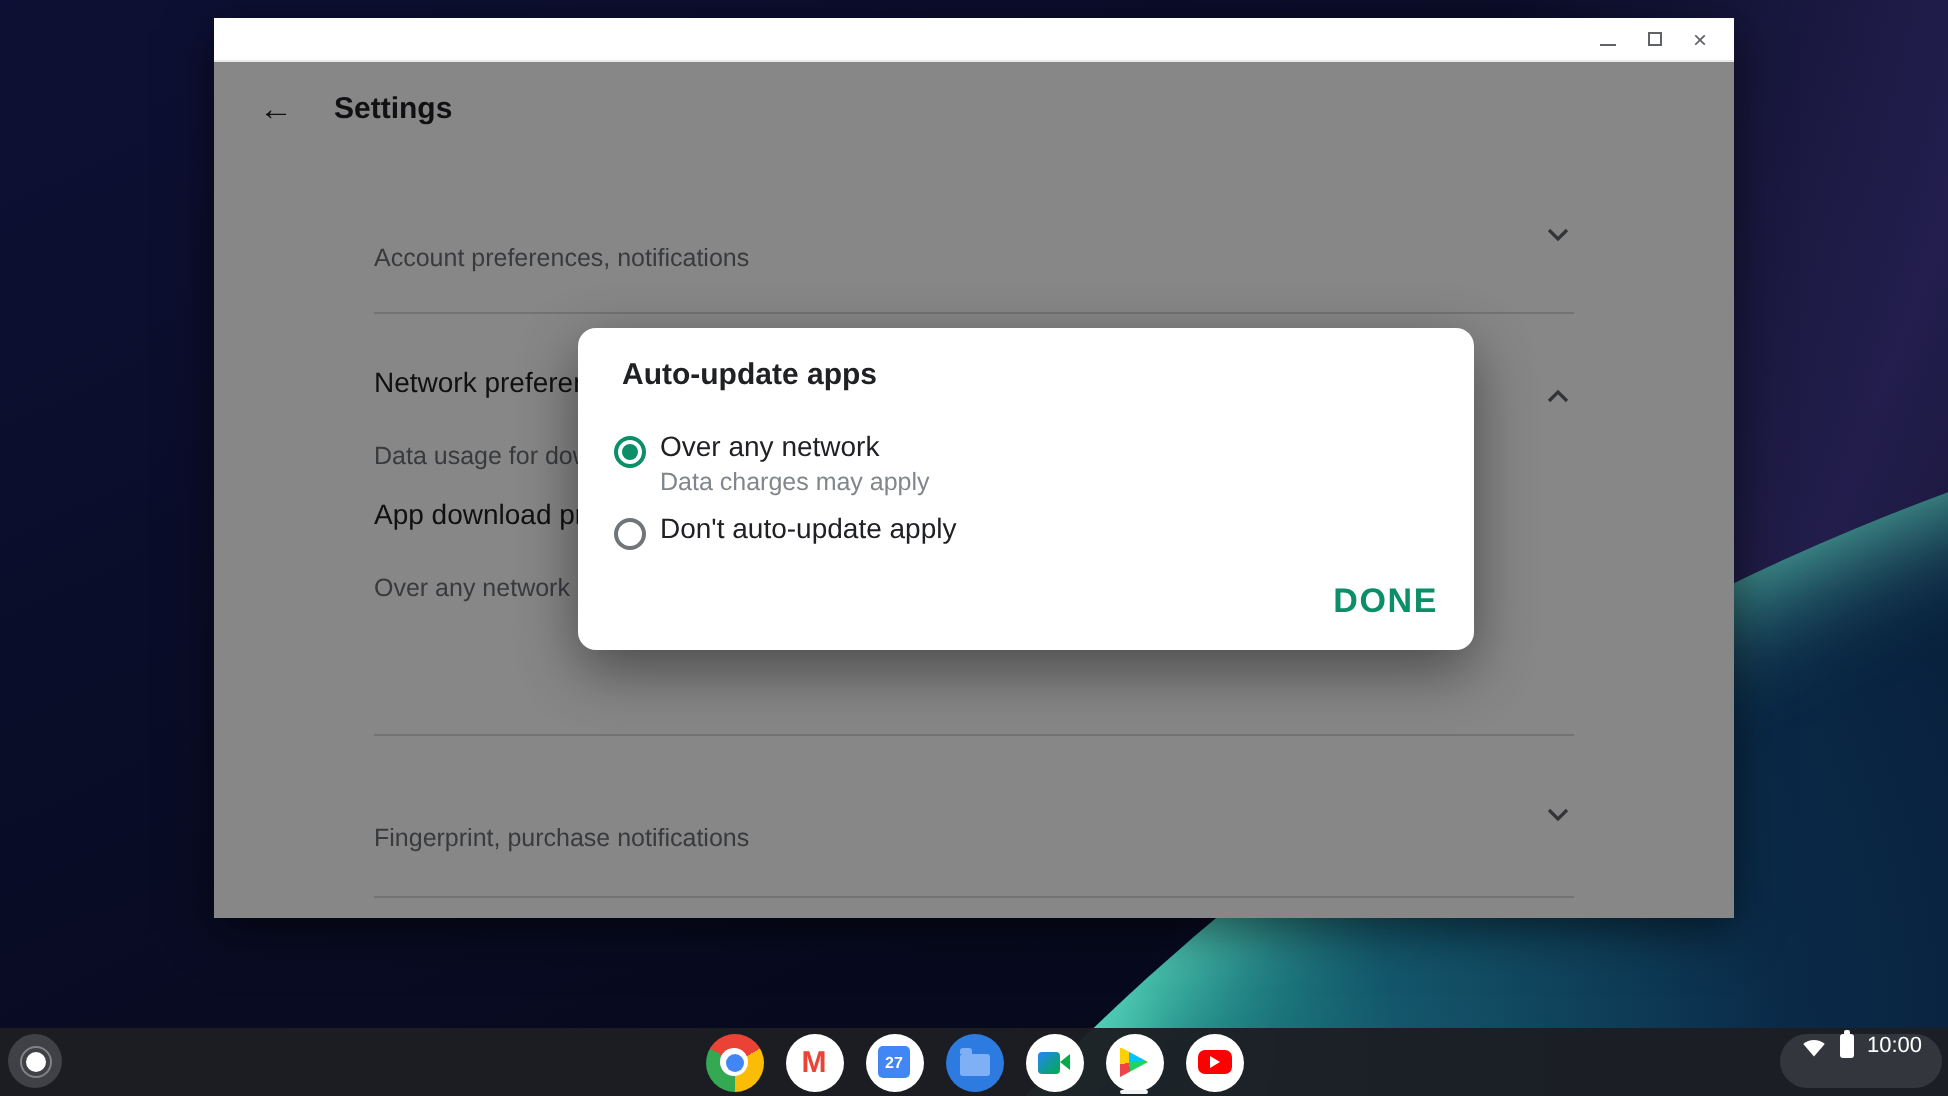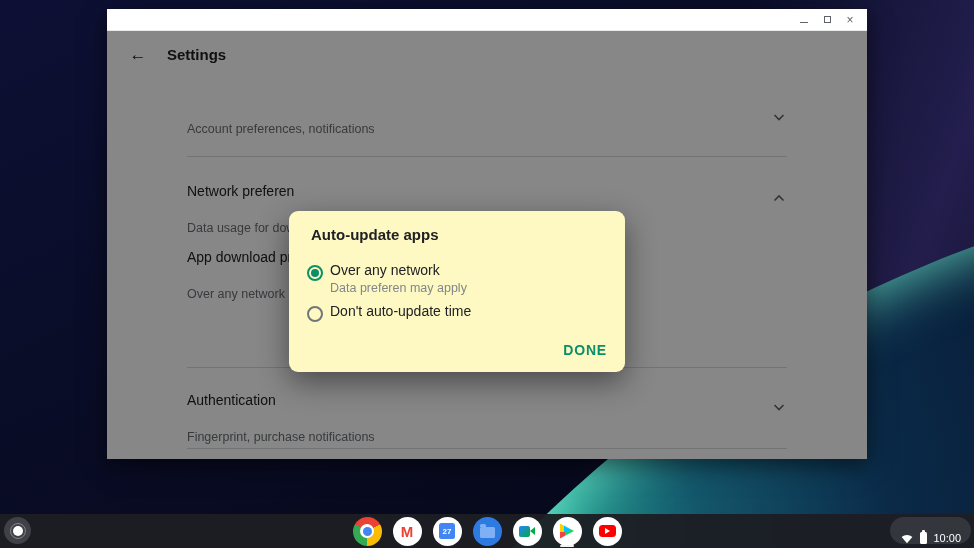--- a/index.html
+++ b/index.html
@@ -41,35 +41,35 @@
   .row { position:absolute; left:0; width:600px; }
   .row .t { font-size:14px; color:#202124; line-height:18px; }
   .row .s { font-size:12.5px; color:#6a6f74; line-height:16px; margin-top:20px; }
   .chev { position:absolute; right:0; width:16px; height:16px; }
   .chev svg { display:block; }
   .divider { position:absolute; left:0; width:600px; height:1px; background:#d8dadd; }
 
   .scrim { position:absolute; inset:0; background:rgba(0,0,0,0.47); z-index:5; }
 
   
-  .dialog { position:absolute; left:289px; top:164px; width:336px; height:161px; z-index:20;
-    background:#fef9c3; border-radius:9px; box-shadow:0 10px 30px rgba(0,0,0,0.45);margin-top:47px; }
+  .dialog { position:absolute; left:289px; top:164px; width:448px; height:161px; z-index:20;
+    background:#ffffff; border-radius:9px; box-shadow:0 10px 30px rgba(0,0,0,0.45); }
   .dlg-title { position:absolute; left:22px; top:15px; font-size:15px; font-weight:700; color:#202124; }
   .radio-option { position:absolute; left:18px; right:20px; cursor:default; }
   .opt-1 { top:50px; height:38px; }
   .opt-2 { top:91px; height:22px; }
   .radio { position:absolute; left:0; top:4px; width:16px; height:16px; border-radius:50%;
     border:2px solid #70757a; }
   .radio::after { content:""; position:absolute; left:2px; top:2px; width:8px; height:8px;
     border-radius:50%; background:transparent; }
   .radio-option.selected .radio { border-color:var(--accent,#0b8f68); }
   .radio-option.selected .radio::after { background:var(--accent,#0b8f68); }
   .opt-label { margin-left:23px; font-size:14px; color:#202124; line-height:18px; }
   .opt-desc { margin-left:23px; font-size:12.5px; color:#80868b; line-height:15px; margin-top:2px; }
-  .done-btn { position:absolute; right:18px; bottom:14px; font-size:14px; font-weight:700;
+  .done-btn { position:absolute; right:18px; bottom:14px; font-size:17px; font-weight:700;
     letter-spacing:0.8px; color:var(--accent,#0b8f68); cursor:default; }
 
   
   .shelf { position:absolute; left:0; bottom:0; width:974px; height:34px; z-index:30;
     background:rgba(28,30,35,0.96); }
   .launcher { position:absolute; left:4px; top:3px; width:27px; height:27px; border-radius:50%;
     background:#3f4147; display:flex; align-items:center; justify-content:center; }
   .launcher-dot { width:10px; height:10px; border-radius:50%; background:#fff;
     outline:1.5px solid rgba(255,255,255,0.35); outline-offset:2px; }
   .apps { position:absolute; left:0; top:0; width:100%; height:34px;
@@ -109,21 +109,21 @@
     clip-path:polygon(0 0,100% 50%,0 100%);
     background:conic-gradient(from 0deg at 32% 50%,#00c4ff 0 80deg,#1fd35e 80deg 172deg,#ee4447 172deg 262deg,#ffd000 262deg 360deg); }
   
   .ic-yt { width:17px; height:12px; background:#ff0000; border-radius:3.5px;
     display:flex; align-items:center; justify-content:center; }
   .ic-yt::after { content:""; width:0; height:0; margin-left:1px;
     border-top:3px solid transparent; border-bottom:3px solid transparent; border-left:5px solid #fff; }
 
   
   .status-pill { position:absolute; right:3px; top:3px; height:27px; border-radius:14px;
-    background:#33363d; display:flex; align-items:flex-end; gap:6px; padding:0 10px; }
+    background:#33363d; display:flex; align-items:flex-start; gap:6px; padding:0 10px; }
   .ic-wifi svg { display:block; }
   .ic-batt { position:relative; width:7px; height:12px; background:#fff; border-radius:1.5px; }
   .ic-batt::before { content:""; position:absolute; top:-2px; left:2px; width:3px; height:2px;
     background:#fff; border-radius:1px 1px 0 0; }
   .clock { font-size:11px; color:#fff; }
 </style>
 </head>
 <body>
 
 <div class="screen">
@@ -178,21 +178,20 @@
         </div>
 
         <div class="row" style="top:217px">
           <div class="t">App download pr</div>
           <div class="s">Over any network</div>
         </div>
 
         <div class="divider" style="top:336px"></div>
 
         <div class="row" style="top:360px">
-          <div class="t">Authentication</div>
           <div class="s">Fingerprint, purchase notifications</div>
           <div class="chev" style="top:8px">
             <svg width="16" height="16" viewBox="0 0 16 16">
                 <path d="M3.5 6l4.5 4.5L12.5 6" fill="none" stroke="#5f6368" stroke-width="1.6"></path>
               </svg>
           </div>
         </div>
         <div class="divider" style="top:417px"></div>
 
       </div>
@@ -200,26 +199,26 @@
       <div class="scrim"></div>
     </div>
   </div>
 
   <div class="dialog">
     <div class="dlg-title">Auto-update apps</div>
 
     <div class="radio-option opt-1 selected">
       <div class="radio"></div>
       <div class="opt-label">Over any network</div>
-      <div class="opt-desc">Data preferen may apply</div>
+      <div class="opt-desc">Data charges may apply</div>
     </div>
 
     <div class="radio-option opt-2">
       <div class="radio"></div>
-      <div class="opt-label">Don't auto-update time</div>
+      <div class="opt-label">Don't auto-update apply</div>
     </div>
 
     <div class="done-btn">DONE</div>
   </div>
 
   <div class="shelf">
     <div class="launcher">
       <div class="launcher-dot"></div>
     </div>
 

